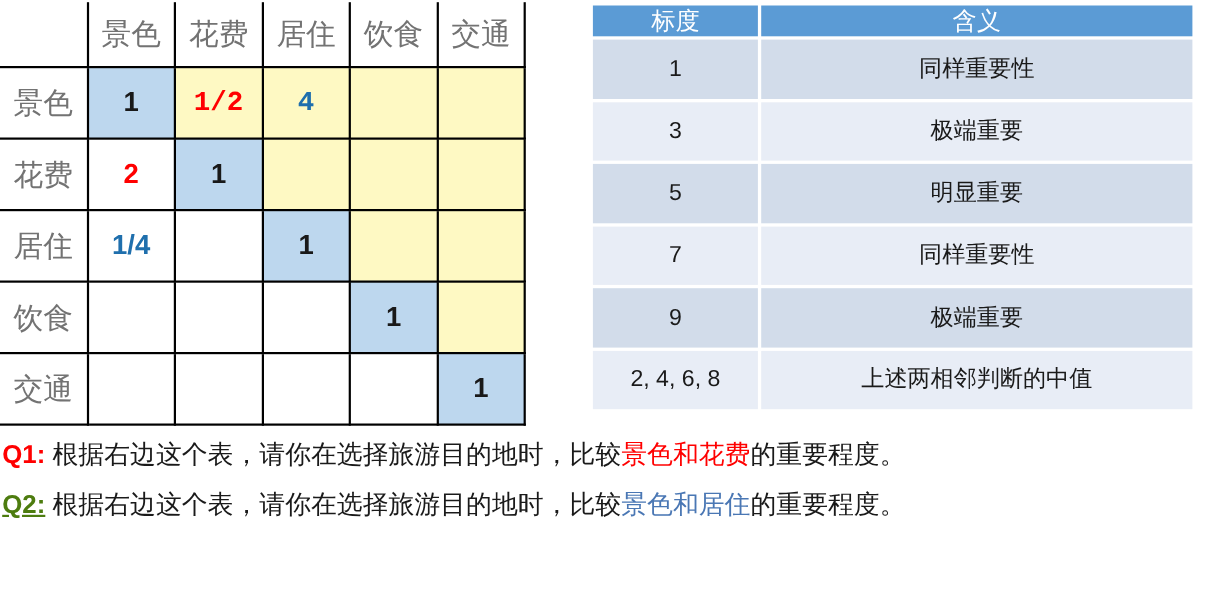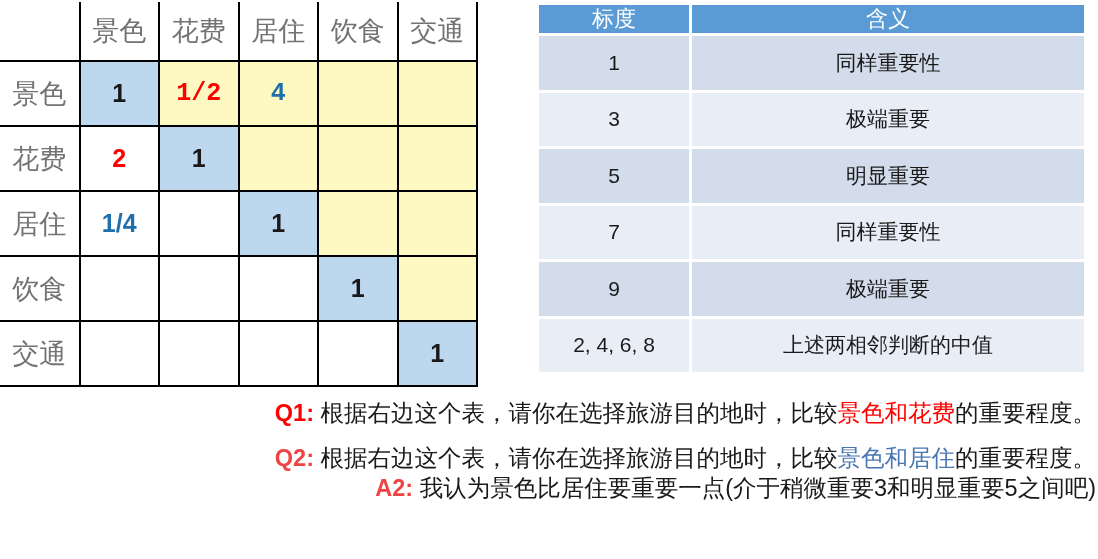--- a/index.html
+++ b/index.html
@@ -91,28 +91,27 @@
     left: 2px;
     top: 398px;
     width: 1094px;
   }
   .qa-group { margin-bottom: 14px; }
   .qa-line {
     font-size: 23.5px;
     color: #1a1a1a;
     line-height: 1.30;
     white-space: nowrap;
-    text-align: right;
   }
   .qa-tag {
     font-weight: bold;
     font-size: 23.5px;
   }
   .tag-red { color: #ff0000; }
-  .tag-blue { color: #ef4444; }
+  .tag-blue { color: #4d7c0f; text-decoration: underline; }
   .hl-red { color: #ff0000; }
   .hl-blue { color: #4a77b4; margin-top: 26px; }
 </style>
 </head>
 <body>
 
 <table id="matrix-table">
   <tbody>
     <tr>
       <td class="corner"></td>
@@ -214,18 +213,15 @@
   <div class="qa-group">
     <div class="qa-line">
       <span class="qa-tag tag-red">Q1:</span><span> 根据右边这个表，请你在选择旅游目的地时，比较</span><span class="hl-red">景色和花费</span><span>的重要程度。</span>
     </div>
   </div>
 
   <div class="qa-group">
     <div class="qa-line">
       <span class="qa-tag tag-blue">Q2:</span><span> 根据右边这个表，请你在选择旅游目的地时，比较</span><span class="hl-blue">景色和居住</span><span>的重要程度。</span>
     </div>
-    <div class="qa-line">
-      <span class="qa-tag tag-blue">A2:</span><span> 我认为景色比居住要重要一点(介于稍微重要3和明显重要5之间吧)</span>
-    </div>
   </div>
 
 </div>
 
 </body></html>

